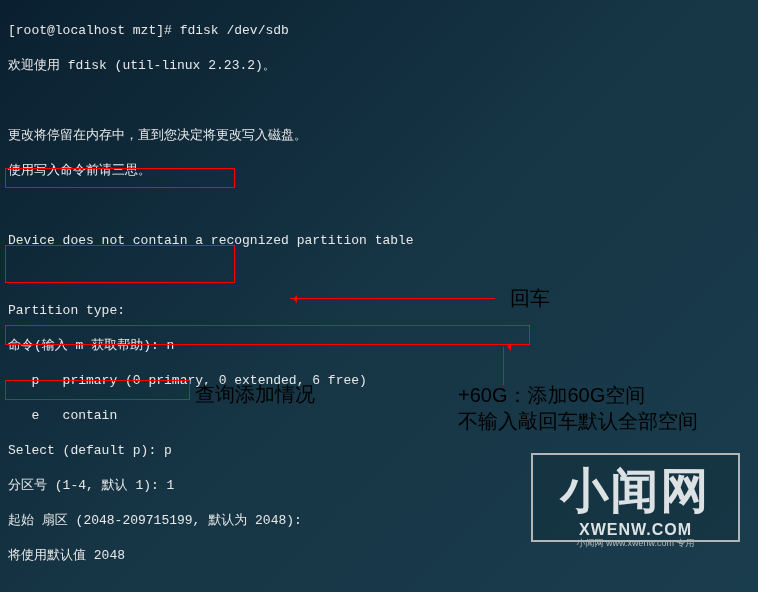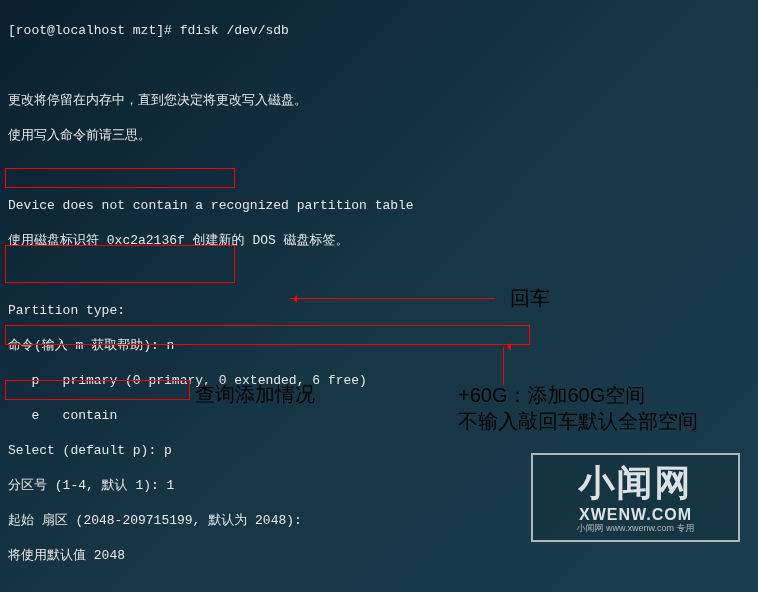--- a/index.html
+++ b/index.html
@@ -51,35 +51,35 @@
     bottom: 50px;
     width: 205px;
     height: 85px;
     border: 2px solid #ccc;
     background: rgba(0,0,0,0.12);
     color: #fff;
     text-align: center;
     font-family: "Microsoft YaHei", sans-serif;
     opacity: 0.85;
   }
-  .watermark .cn { font-size: 36px; font-weight: bold; margin-top: 4px; letter-spacing: 2px;}
+  .watermark .cn { font-size: 48px; font-weight: bold; margin-top: 4px; letter-spacing: 2px;}
   .watermark .py { font-size: 16px; font-weight: bold; letter-spacing: 1px; margin-top:-2px;}
   .watermark .sub { font-size: 9px; color:#ccc; margin-top:-2px;}
 </style>
 </head>
 <body>
 
 <div class="terminal">
 <span class="line">[root@localhost mzt]# fdisk /dev/sdb</span>
+<span class="line">欢迎使用 fdisk (util-linux 2.23.2)。</span>
 <span class="line"> </span>
 <span class="line">更改将停留在内存中，直到您决定将更改写入磁盘。</span>
 <span class="line">使用写入命令前请三思。</span>
 <span class="line"> </span>
 <span class="line">Device does not contain a recognized partition table</span>
-<span class="line">使用磁盘标识符 0xc2a2136f 创建新的 DOS 磁盘标签。</span>
 <span class="line"> </span>
 <span class="line">Partition type:</span>
 <span class="line">命令(输入 m 获取帮助): n</span>
 <span class="line">   p   primary (0 primary, 0 extended, 6 free)</span>
 <span class="line">   e   contain</span>
 <span class="line">Select (default p): p</span>
 <span class="line">分区号 (1-4, 默认 1): 1</span>
 <span class="line">起始 扇区 (2048-209715199, 默认为 2048):</span>
 <span class="line">将使用默认值 2048</span>
 

